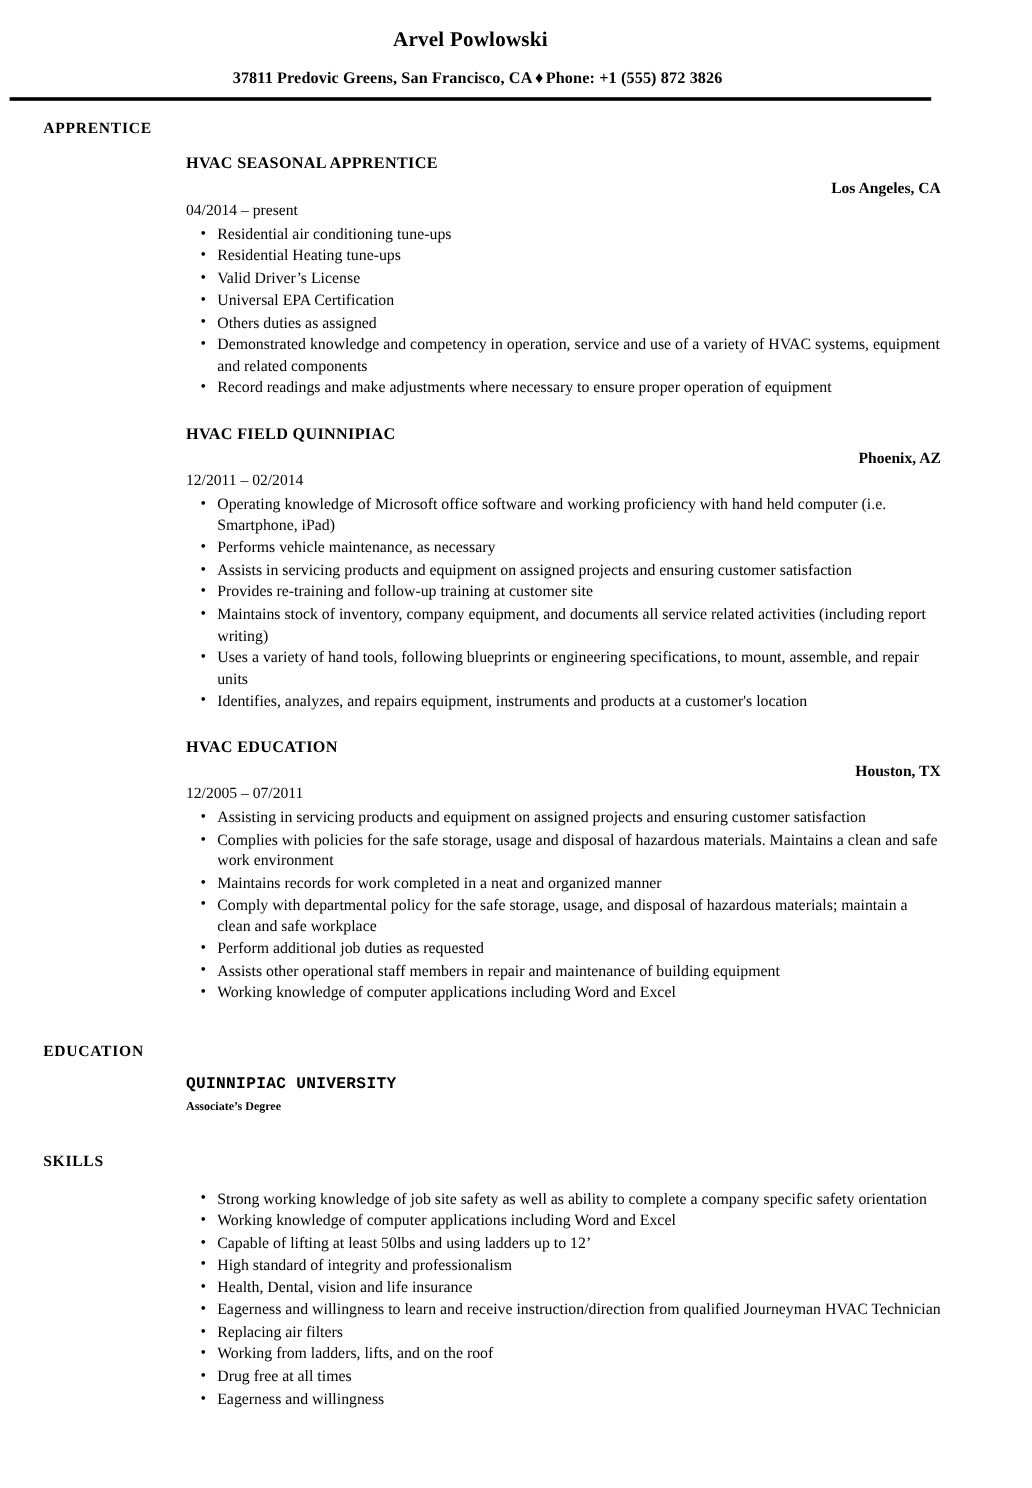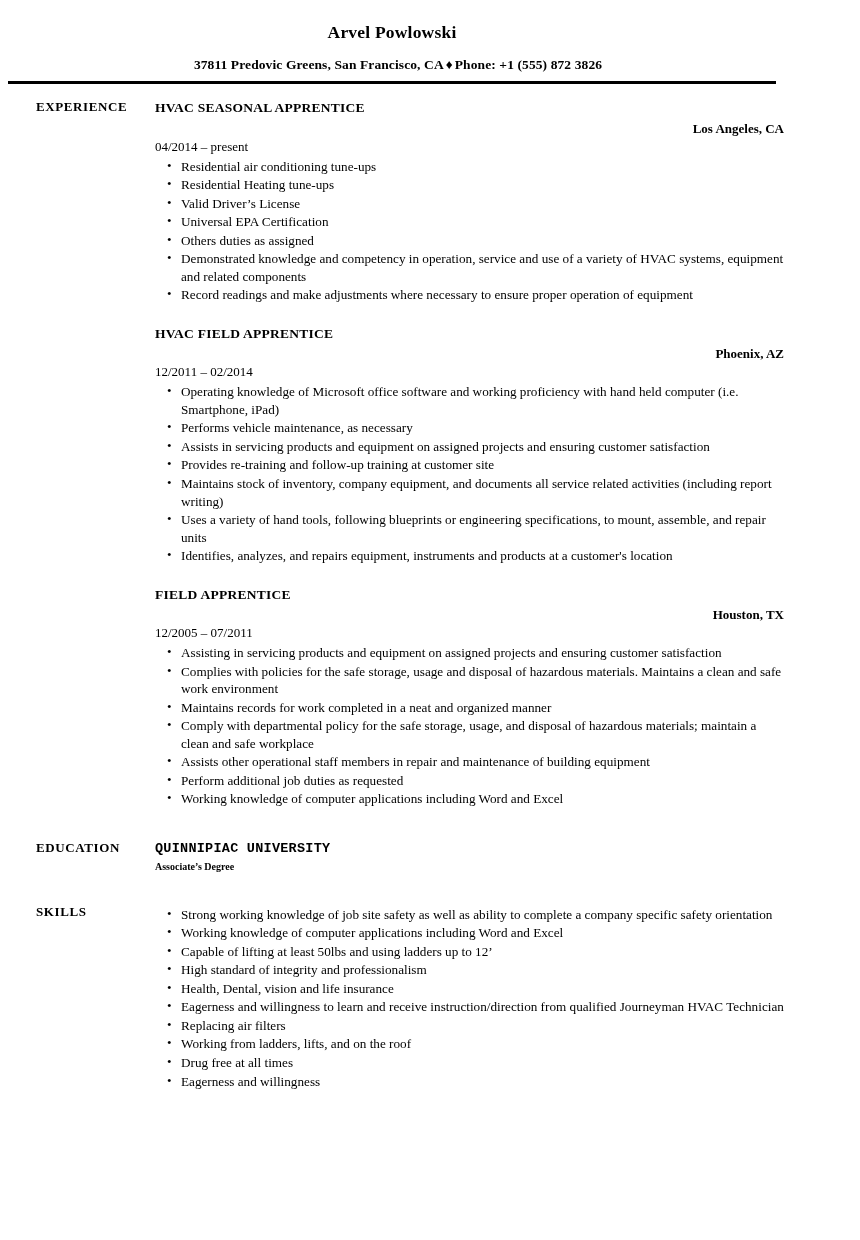--- a/index.html
+++ b/index.html
@@ -68,20 +68,21 @@
     box-sizing: border-box;
     padding-left: 36px;
     font-size: 13px;
     font-weight: bold;
     letter-spacing: 0.6px;
     line-height: 1.25;
   }
   .col-content {
     flex: 1;
     box-sizing: border-box;
+    margin-top: 28px;
   }
 
   
   .job {
     margin-bottom: 0;
   }
   .job + .job {
     margin-top: 21px;
   }
   .job-title {
@@ -154,64 +155,64 @@
     <div class="cand-name">Arvel Powlowski</div>
     <div class="cand-contact">
       <span>37811 Predovic Greens, San Francisco, CA</span><span class="diamond-sep">♦</span><span>Phone: +1 (555) 872 3826</span>
     </div>
     <div class="header-rule"></div>
   </div>
 
   <div class="body-wrap">
 
     <div class="section-row">
-      <div class="col-label">EXPERIENCE</div>
+      <div class="col-label">APPRENTICE</div>
       <div class="col-content">
 
         <div class="job">
           <div class="job-title">HVAC SEASONAL APPRENTICE</div>
           <div class="job-location">Los Angeles, CA</div>
           <div class="job-dates">04/2014 – present</div>
           <ul class="bullets">
             <li>Residential air conditioning tune-ups</li>
             <li>Residential Heating tune-ups</li>
             <li>Valid Driver’s License</li>
             <li>Universal EPA Certification</li>
             <li>Others duties as assigned</li>
             <li>Demonstrated knowledge and competency in operation, service and use of a variety of HVAC systems, equipment and related components</li>
             <li>Record readings and make adjustments where necessary to ensure proper operation of equipment</li>
           </ul>
         </div>
 
         <div class="job">
-          <div class="job-title">HVAC FIELD APPRENTICE</div>
+          <div class="job-title">HVAC FIELD QUINNIPIAC</div>
           <div class="job-location">Phoenix, AZ</div>
           <div class="job-dates">12/2011 – 02/2014</div>
           <ul class="bullets">
             <li>Operating knowledge of Microsoft office software and working proficiency with hand held computer (i.e. Smartphone, iPad)</li>
             <li>Performs vehicle maintenance, as necessary</li>
             <li>Assists in servicing products and equipment on assigned projects and ensuring customer satisfaction</li>
             <li>Provides re-training and follow-up training at customer site</li>
             <li>Maintains stock of inventory, company equipment, and documents all service related activities (including report writing)</li>
             <li>Uses a variety of hand tools, following blueprints or engineering specifications, to mount, assemble, and repair units</li>
             <li>Identifies, analyzes, and repairs equipment, instruments and products at a customer's location</li>
           </ul>
         </div>
 
         <div class="job">
-          <div class="job-title">FIELD APPRENTICE</div>
+          <div class="job-title">HVAC EDUCATION</div>
           <div class="job-location">Houston, TX</div>
           <div class="job-dates">12/2005 – 07/2011</div>
           <ul class="bullets">
             <li>Assisting in servicing products and equipment on assigned projects and ensuring customer satisfaction</li>
             <li>Complies with policies for the safe storage, usage and disposal of hazardous materials. Maintains a clean and safe work environment</li>
             <li>Maintains records for work completed in a neat and organized manner</li>
             <li>Comply with departmental policy for the safe storage, usage, and disposal of hazardous materials; maintain a clean and safe workplace</li>
+            <li>Perform additional job duties as requested</li>
             <li>Assists other operational staff members in repair and maintenance of building equipment</li>
-            <li>Perform additional job duties as requested</li>
             <li>Working knowledge of computer applications including Word and Excel</li>
           </ul>
         </div>
 
       </div>
     </div>
 
     <div class="section-row gap-education">
       <div class="col-label">EDUCATION</div>
       <div class="col-content">

